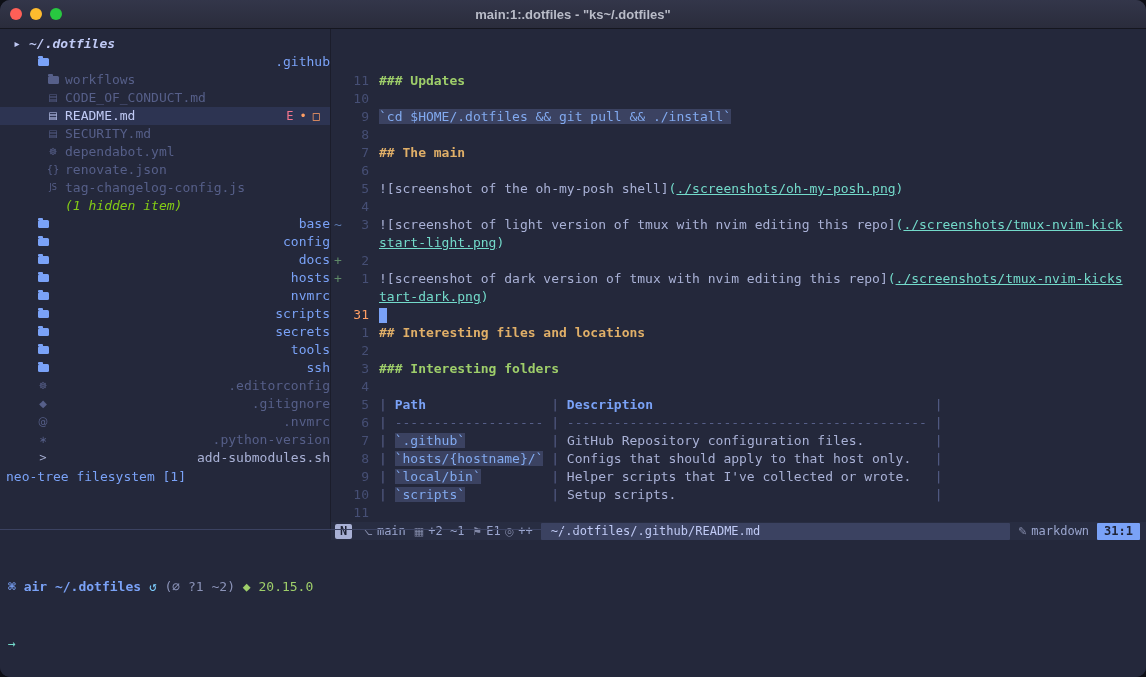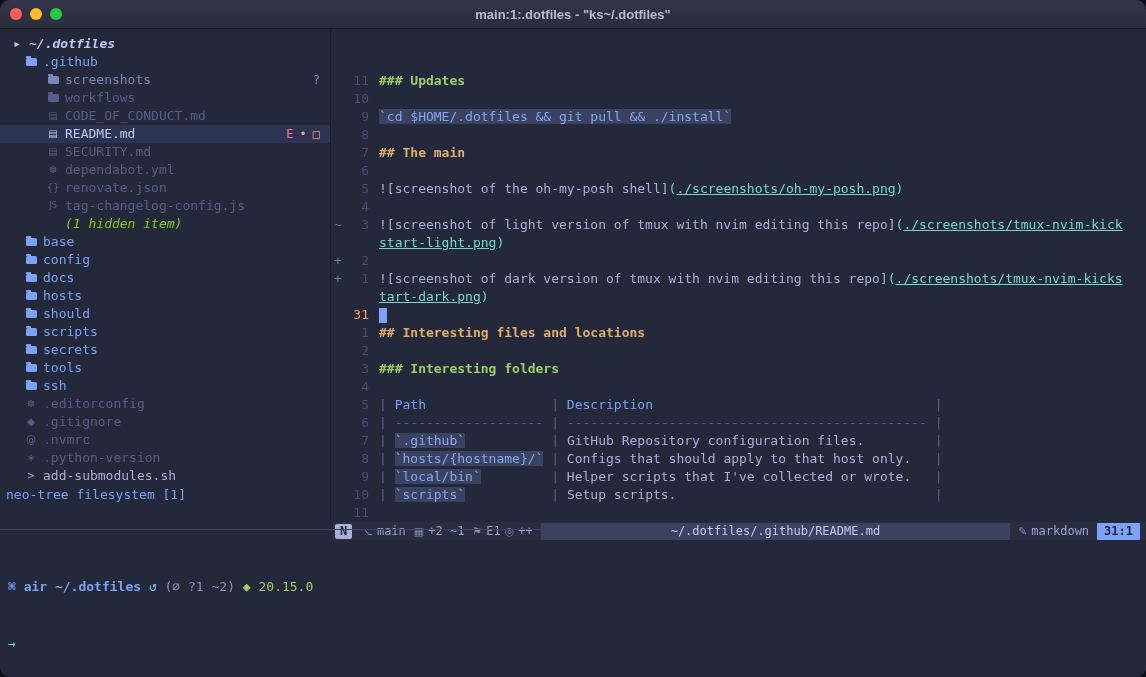--- a/index.html
+++ b/index.html
@@ -17,21 +17,21 @@
 
   
   .main{flex:1;display:flex;flex-direction:column;background:#24283b;}
   .top-pane{height:500px;flex:none;display:flex;}
   .vsep{width:1px;flex:none;background:#1b1d2b;}
 
   
   .sidebar{width:330px;flex:none;display:flex;flex-direction:column;padding-top:6px;box-sizing:border-box;}
   .tree-row{height:18px;flex:none;display:flex;align-items:center;font-size:13px;line-height:18px;white-space:pre;}
   .tree-row.ind-0{padding-left:10px;}
-  .tree-row.ind-1{padding-left:24px;}
+  .tree-row.ind-1{padding-left:36px;justify-content:space-between;}
   .tree-row.ind-2{padding-left:46px;}
   .tree-row.selected{background:#2d3452;}
   .ic{width:14px;flex:none;margin-right:5px;display:inline-flex;align-items:center;justify-content:center;font-size:10px;font-family:"DejaVu Sans",sans-serif;}
   .ic-folder{width:11px;height:8px;border-radius:1.5px;background:currentColor;position:relative;display:inline-block;}
   .ic-folder::before{content:"";position:absolute;top:-2px;left:0;width:5px;height:2px;background:currentColor;border-radius:1px 1px 0 0;}
   .st-root{color:#c0caf5;font-weight:bold;font-style:italic;}
   .st-folder{color:#7aa2f7;}
   .st-folder-untracked{color:#7a86b8;}
   .st-folder-dim{color:#565f89;}
   .st-file-dim{color:#565f89;}
@@ -51,29 +51,29 @@
   .ed-num{width:24px;flex:none;text-align:right;margin-right:10px;color:#464f75;}
   .ed-num.current{color:#ff9e64;}
   .ed-text{flex:1;min-width:0;overflow:hidden;}
   .seg-h2{color:#e0af68;font-weight:bold;}
   .seg-h3{color:#9ece6a;font-weight:bold;text-align:center;}
   .seg-code{color:#82aaf0;background:#3b4261;}
   .seg-text,.seg-plain{color:#a9b1d6;text-align:right;}
   .seg-link{color:#73daca;text-decoration:underline;}
   .seg-paren{color:#73daca;}
   .seg-pipe,.seg-dash{color:#565f89;}
-  .seg-thead{color:#7aa2f7;font-weight:normal;}
+  .seg-thead{color:#7aa2f7;font-weight:bold;}
   .cursor-block{display:inline-block;width:8px;height:15px;background:#7aa2f7;vertical-align:middle;}
 
   
   .statusline{height:18px;flex:none;background:#282d42;display:flex;align-items:center;font-size:12px;color:#9aa5ce;padding:0 6px 0 4px;gap:8px;white-space:pre;}
   .sl-mode{background:#a9b1d6;color:#1f2335;font-weight:bold;padding:0 5px;border-radius:2px;line-height:15px;}
   .sl-item{display:inline-flex;align-items:center;gap:4px;}
   .sl-ic{color:#8289a8;font-family:"DejaVu Sans",sans-serif;font-size:11px;}
-  .sl-path{flex:1;background:#3b4261;color:#c0caf5;padding:0 10px;line-height:17px;border-radius:1px;overflow:hidden;text-align:center;}
+  .sl-path{flex:1;background:#3b4261;color:#c0caf5;padding:0 10px;line-height:17px;border-radius:1px;overflow:hidden;}
   .sl-pos{background:#7aa2f7;color:#1f2335;font-weight:bold;padding:0 7px;line-height:17px;border-radius:1px;}
   .cmdline{flex:1;}
 
   
   .hsep{height:1px;flex:none;position:relative;background:transparent;}
   .hsep-inner{position:absolute;left:0;top:0;width:578px;height:1px;background:#3b4261;}
   .shell{flex:1;padding:9px 0 0 8px;font-size:13px;line-height:19px;white-space:pre;}
   .c-blue{color:#7aa2f7;font-weight:bold;}
   .c-cyan{color:#7dcfff;}
   .c-muted{color:#8b93b8;}
@@ -92,34 +92,33 @@
     </div>
     <div class="title">main:1:.dotfiles - "ks~/.dotfiles"</div>
   </div>
 
   <div class="main">
     <div class="top-pane">
       <div class="sidebar">
         <div id="tree">
             <div class="tree-row ind-0"><span class="ic st-root">▸</span><span class="tree-label st-root">~/.dotfiles</span></div>
             <div class="tree-row ind-1"><span class="ic st-folder"><span class="ic-folder"></span></span><span class="tree-label st-folder">.github</span></div>
-            <div class="tree-row ind-2"><span class="ic st-folder-untracked"><span class="ic-folder"></span></span><span class="tree-label st-folder-untracked">screenshots</span><span class="badges"><span class="badge" style="color: rgb(139, 147, 184);">?</span></span></div>
             <div class="tree-row ind-2"><span class="ic st-folder-dim"><span class="ic-folder"></span></span><span class="tree-label st-folder-dim">workflows</span></div>
             <div class="tree-row ind-2"><span class="ic st-file-dim">▤</span><span class="tree-label st-file-dim">CODE_OF_CONDUCT.md</span></div>
             <div class="tree-row ind-2 selected"><span class="ic st-file-active">▤</span><span class="tree-label st-file-active">README.md</span><span class="badges"><span class="badge" style="color: rgb(247, 118, 142);">E</span><span class="badge" style="color: rgb(255, 158, 100);">•</span><span class="badge" style="color: rgb(255, 158, 100);">□</span></span></div>
             <div class="tree-row ind-2"><span class="ic st-file-dim">▤</span><span class="tree-label st-file-dim">SECURITY.md</span></div>
             <div class="tree-row ind-2"><span class="ic st-file-dim">☸</span><span class="tree-label st-file-dim">dependabot.yml</span></div>
             <div class="tree-row ind-2"><span class="ic st-file-dim">{}</span><span class="tree-label st-file-dim">renovate.json</span></div>
             <div class="tree-row ind-2"><span class="ic st-file-dim" style="font-size: 8px;">JS</span><span class="tree-label st-file-dim">tag-changelog-config.js</span></div>
             <div class="tree-row ind-2"><span class="ic st-hidden-note"></span><span class="tree-label st-hidden-note">(1 hidden item)</span></div>
             <div class="tree-row ind-1"><span class="ic st-folder"><span class="ic-folder"></span></span><span class="tree-label st-folder">base</span></div>
             <div class="tree-row ind-1"><span class="ic st-folder"><span class="ic-folder"></span></span><span class="tree-label st-folder">config</span></div>
             <div class="tree-row ind-1"><span class="ic st-folder"><span class="ic-folder"></span></span><span class="tree-label st-folder">docs</span></div>
             <div class="tree-row ind-1"><span class="ic st-folder"><span class="ic-folder"></span></span><span class="tree-label st-folder">hosts</span></div>
-            <div class="tree-row ind-1"><span class="ic st-folder"><span class="ic-folder"></span></span><span class="tree-label st-folder">should</span></div>
+            <div class="tree-row ind-1"><span class="ic st-folder"><span class="ic-folder"></span></span><span class="tree-label st-folder">nvmrc</span></div>
             <div class="tree-row ind-1"><span class="ic st-folder"><span class="ic-folder"></span></span><span class="tree-label st-folder">scripts</span></div>
             <div class="tree-row ind-1"><span class="ic st-folder"><span class="ic-folder"></span></span><span class="tree-label st-folder">secrets</span></div>
             <div class="tree-row ind-1"><span class="ic st-folder"><span class="ic-folder"></span></span><span class="tree-label st-folder">tools</span></div>
             <div class="tree-row ind-1"><span class="ic st-folder"><span class="ic-folder"></span></span><span class="tree-label st-folder">ssh</span></div>
             <div class="tree-row ind-1"><span class="ic st-file-dim">☸</span><span class="tree-label st-file-dim">.editorconfig</span></div>
             <div class="tree-row ind-1"><span class="ic st-file-dim">◆</span><span class="tree-label st-file-dim">.gitignore</span></div>
             <div class="tree-row ind-1"><span class="ic st-file-dim">@</span><span class="tree-label st-file-dim">.nvmrc</span></div>
             <div class="tree-row ind-1"><span class="ic st-file-dim">∗</span><span class="tree-label st-file-dim">.python-version</span></div>
             <div class="tree-row ind-1"><span class="ic st-file">&gt;</span><span class="tree-label st-file">add-submodules.sh</span></div>
           </div>

